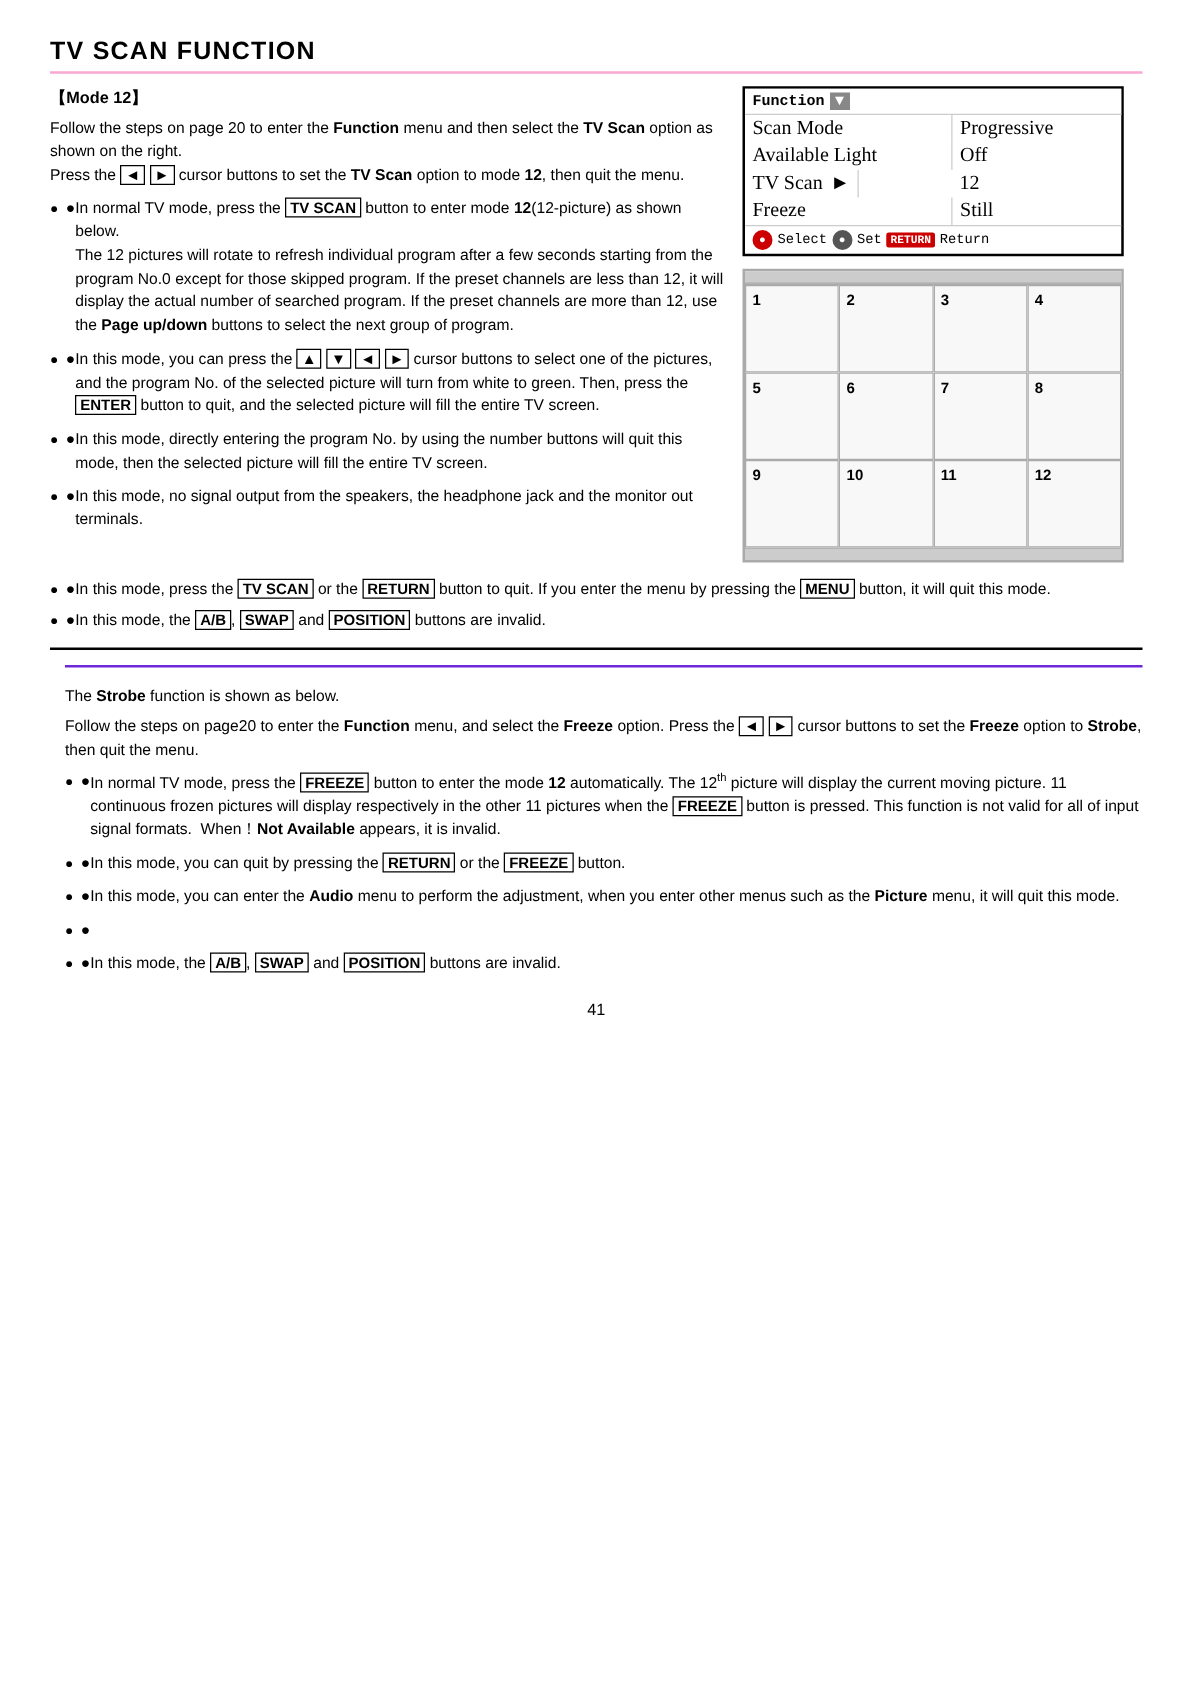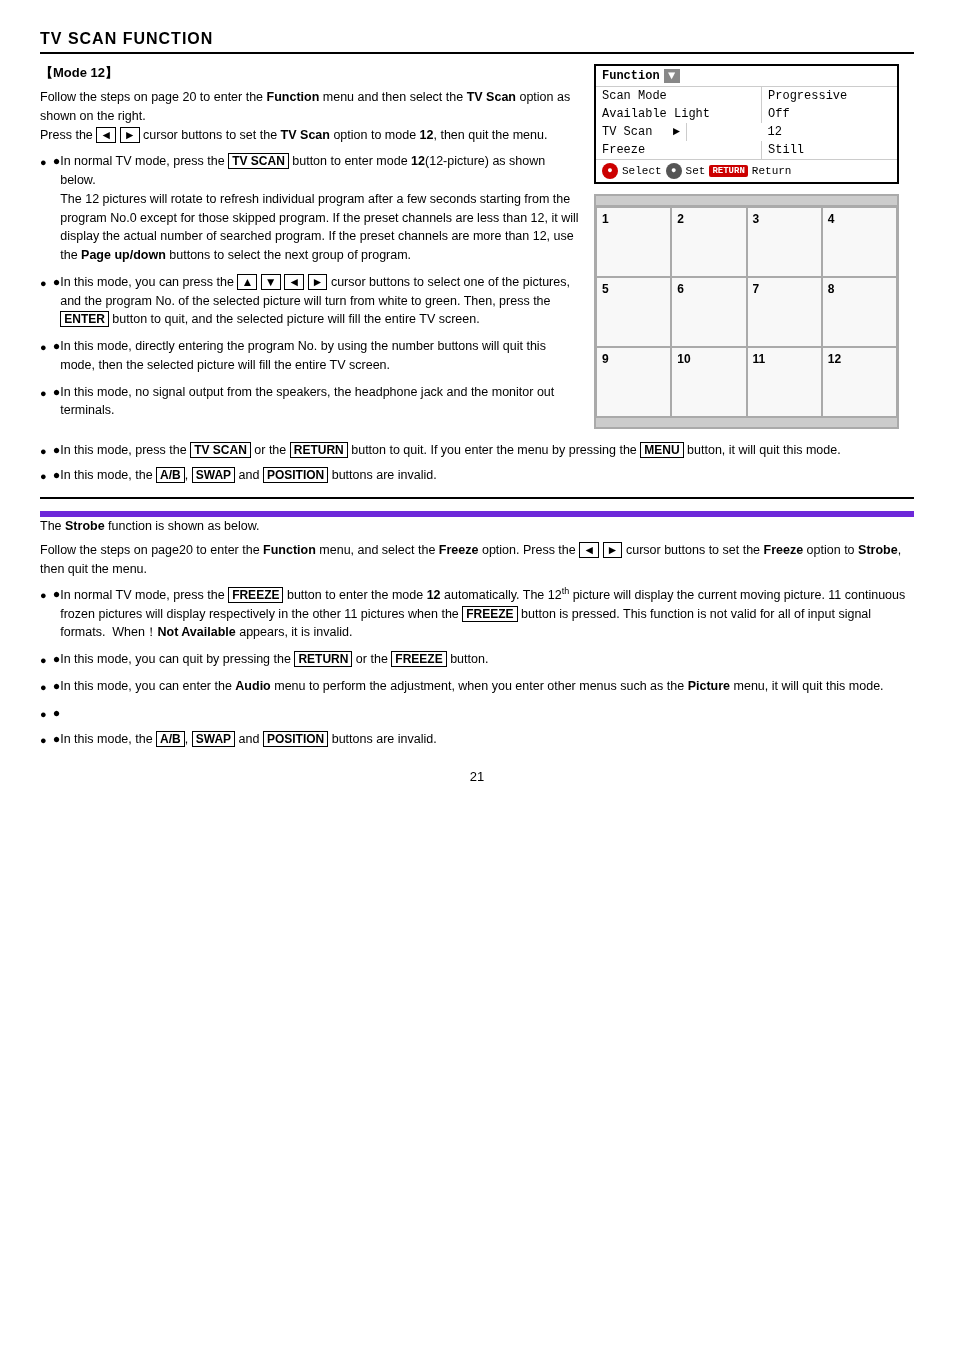--- a/index.html
+++ b/index.html
@@ -6,23 +6,23 @@
     body {
       font-family: Arial, sans-serif;
       font-size: 13px;
       background: #fff;
       color: #000;
       width: 954px;
       min-height: 1351px;
       padding: 30px 40px;
     }
     h1.page-title {
-      font-size: 16px;
-      font-weight: bold;
-      border-bottom: 2px solid #000000;
+      font-size: 20px;
+      font-weight: bold;
+      border-bottom: 2px solid #f9a8d4;
       padding-bottom: 4px;
       margin-bottom: 10px;
       letter-spacing: 1px;
     }
     .top-section {
       display: flex;
       gap: 15px;
       margin-bottom: 12px;
     }
     .left-col {
@@ -97,22 +97,22 @@
       font-size: 10px;
       line-height: 14px;
       margin-left: 4px;
     }
     .menu-table {
       width: 100%;
       border-collapse: collapse;
     }
     .menu-table tr td {
       padding: 2px 6px;
-      font-size: 12px;
-      font-family: Liberation Mono, monospace;
+      font-size: 16px;
+      font-family: Liberation Serif, serif;
     }
     .menu-table tr td:first-child {
       width: 55%;
       border-right: 1px solid #ccc;
     }
     .menu-table tr td:last-child {
       width: 45%;
     }
     .menu-footer {
       border-top: 1px solid #ccc;
@@ -183,22 +183,23 @@
       border-top: 2px solid #000;
       margin: 12px 0;
     }
     .full-width-bullets {
       margin-bottom: 10px;
     }
     .full-width-bullets .bullet-list li {
       margin-bottom: 6px;
     }
     .strobe-section {
-      border-top: 6px solid #6d28d9;
-      padding-top: 0;
+      border-top: 2px solid #6d28d9;
+      padding-top: 14px;
+      margin-left: 12px;
     }
     .strobe-intro {
       font-size: 12.5px;
       line-height: 1.5;
       margin-bottom: 6px;
     }
     .page-num {
       text-align: center;
       margin-top: 20px;
       font-size: 13px;
@@ -339,13 +340,13 @@
     <li>
       <span>●</span>
     </li>
     <li>
       <span>●</span>
       <span style="margin-left:0">In this mode, the <span class="boxed">A/B</span>, <span class="boxed">SWAP</span> and <span class="boxed">POSITION</span> buttons are invalid.</span>
     </li>
   </ul>
 </div>
 
-<div class="page-num">21</div>
+<div class="page-num">41</div>
 
 </body></html>

